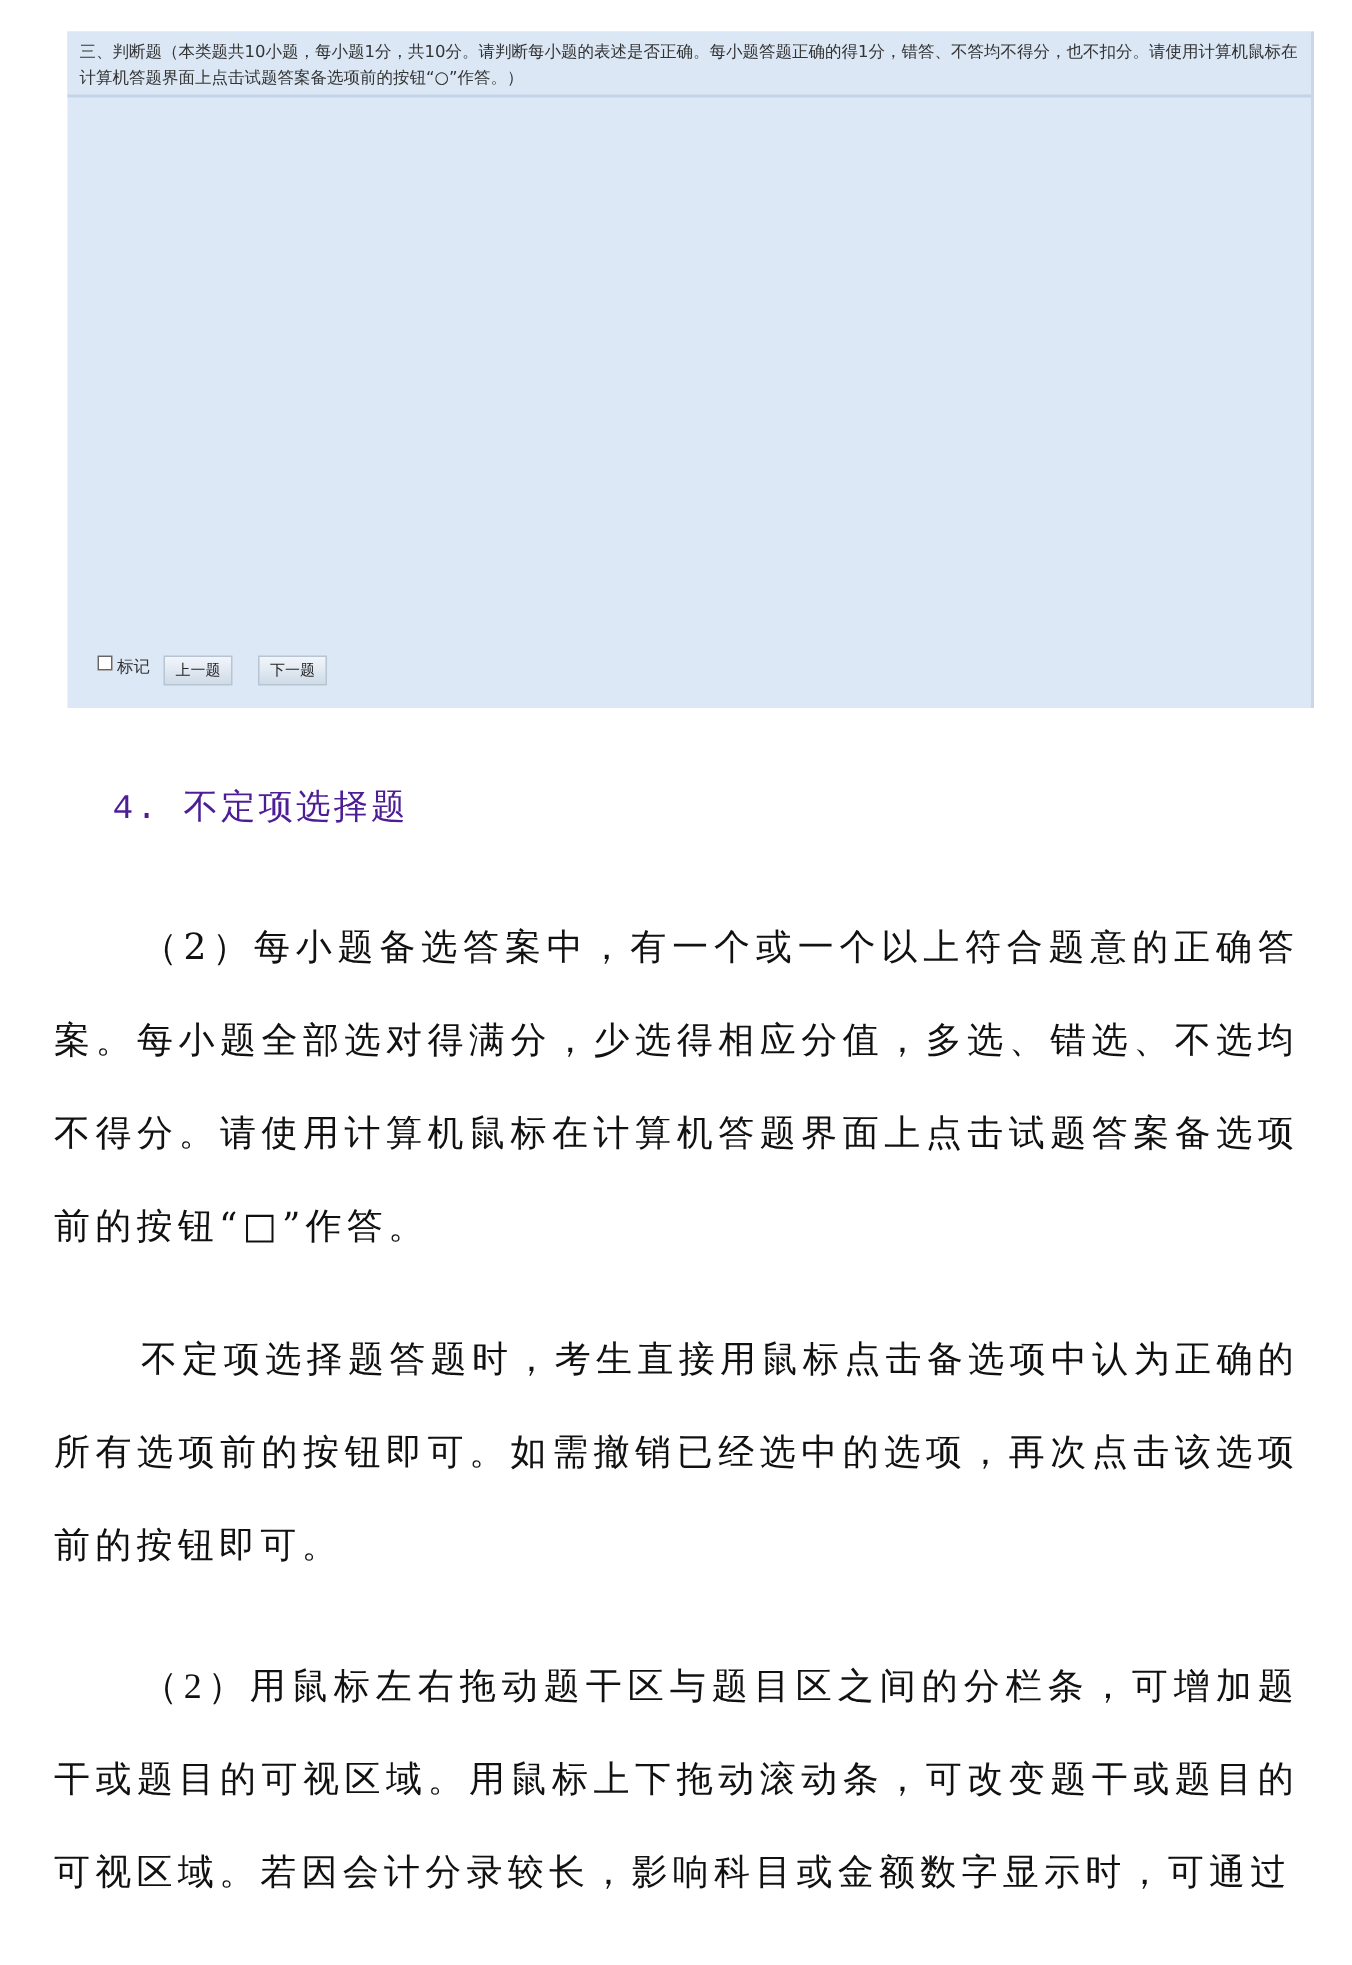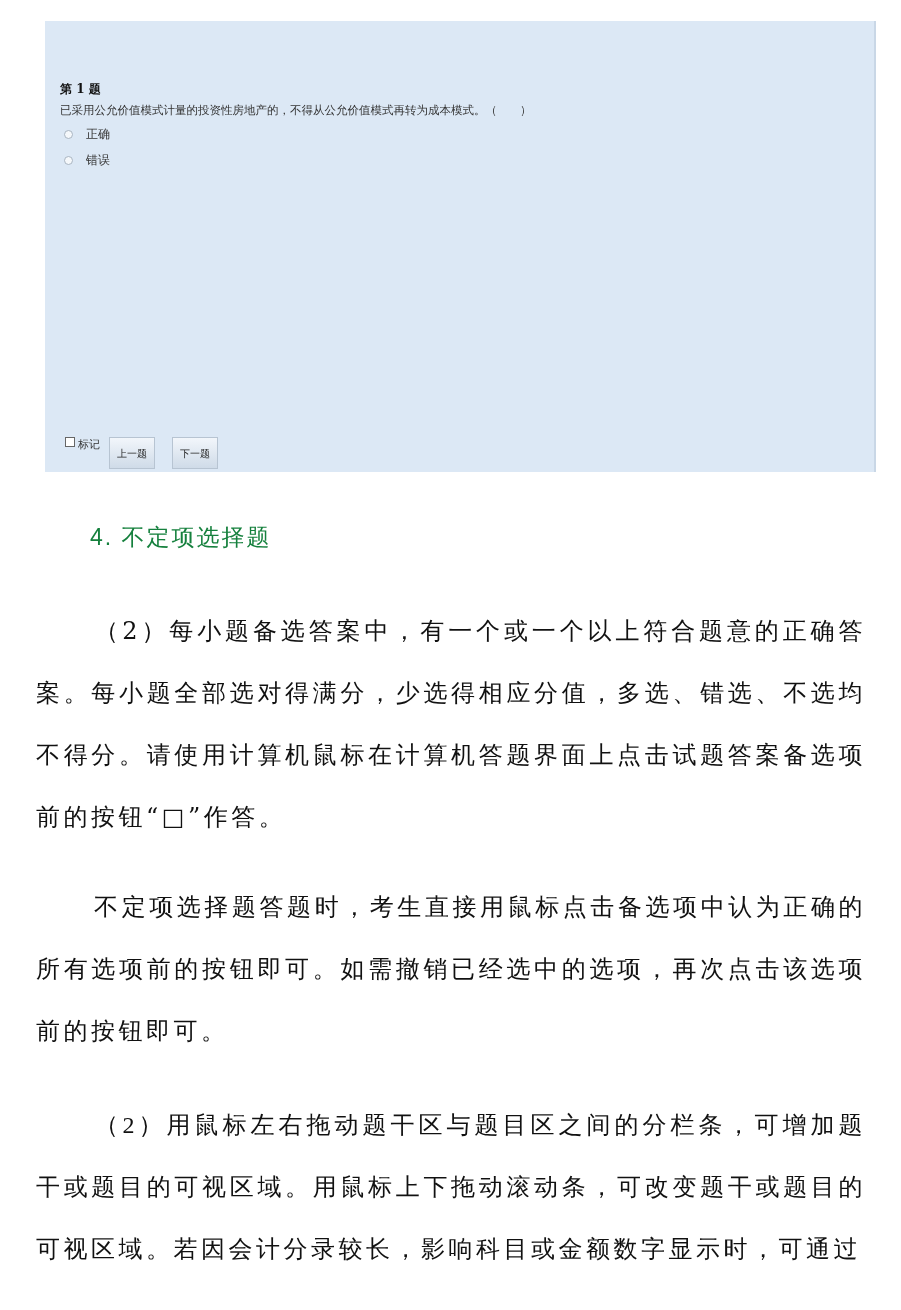--- a/index.html
+++ b/index.html
@@ -8,48 +8,36 @@
     .exam-panel { position: absolute; left: 45px; top: 21px; width: 831px; height: 451px; background: #dce8f5; border-right: 2px solid #c9d7e6; box-sizing: border-box; }
     .exam-header { position: absolute; left: 0; top: 0; right: 0; height: 44px; background: #dbe7f4; border-bottom: 2px solid #c3d4e8; padding: 5px 6px 0 8px; box-sizing: border-box; font-size: 11px; line-height: 17px; color: #333; }
     .question-area { position: absolute; left: 15px; top: 59px; right: 10px; }
     .q-number { font-family: "DejaVu Serif", serif; font-weight: bold; font-size: 12px; color: #111; height: 19px; line-height: 19px; }
     .q-stem { font-size: 11.5px; color: #333; height: 22px; line-height: 22px; }
     .option { display: flex; align-items: center; height: 26px; font-size: 12px; color: #333; }
     .radio { width: 9px; height: 9px; border-radius: 50%; border: 1px solid #a9b5c2; background: #f5f8fb; margin-left: 4px; margin-right: 13px; box-sizing: border-box; }
 
     .footer-controls { position: absolute; left: 20px; top: 416px; display: flex; align-items: flex-start; font-size: 11px; color: #333; }
     .mark-checkbox { width: 10px; height: 10px; border: 1px solid #666; background: #fff; box-sizing: border-box; margin-right: 3px; }
-    .nav-btn { height: 32px; padding: 0 7px; border: 1px solid #b7c4d2; background: linear-gradient(#f2f6fb, #cfdbe8); font-size: 10px; line-height: 13px; color: #222; box-sizing: border-box; }
+    .nav-btn { height: 20px; padding: 0 7px; border: 1px solid #b7c4d2; background: linear-gradient(#f2f6fb, #cfdbe8); font-size: 10px; line-height: 13px; color: #222; box-sizing: border-box; }
     .btn-prev { margin-left: 9px; }
     .btn-next { margin-left: 17px; }
-    .doc-heading { position: absolute; left: 90px; top: 522px; font-family: Liberation Sans, sans-serif; font-size: 23px; letter-spacing: 2px; color: #15803d; }
+    .doc-heading { position: absolute; left: 75px; top: 522px; font-family: Liberation Mono, monospace; font-size: 23px; letter-spacing: 2px; color: #4c1d95; }
     .para { position: absolute; left: 36px; width: 830px; font-family: "DejaVu Serif", serif; font-size: 24px; line-height: 62px; color: #111; text-align: justify; letter-spacing: 3.5px; }
     .para .indent { display: inline-block; width: 58px; }
     .p1 { top: 600px; }
     .p2 { top: 878px; font-family: Liberation Mono, monospace; }
     .p3 { top: 1094px; font-family: Liberation Serif, serif; }
   </style>
 </head>
 <body>
 
 <div class="exam-panel">
+  <div class="exam-header">三、判断题（本类题共10小题，每小题1分，共10分。请判断每小题的表述是否正确。每小题答题正确的得1分，错答、不答均不得分，也不扣分。请使用计算机鼠标在计算机答题界面上点击试题答案备选项前的按钮“○”作答。）</div>
 
-  <div class="question-area">
-    <div class="q-number">第 1 题</div>
-    <div class="q-stem">已采用公允价值模式计量的投资性房地产的，不得从公允价值模式再转为成本模式。（　　）</div>
-
-    <div class="option">
-      <span class="radio"></span>
-      <span>正确</span>
-    </div>
-    <div class="option">
-      <span class="radio"></span>
-      <span>错误</span>
-    </div>
-  </div>
 
   <div class="footer-controls">
     <span class="mark-checkbox"></span>
     <span>标记</span>
     <button class="nav-btn btn-prev">上一题</button>
     <button class="nav-btn btn-next">下一题</button>
   </div>
 </div>
 
 <div class="doc-heading">4. 不定项选择题</div>

